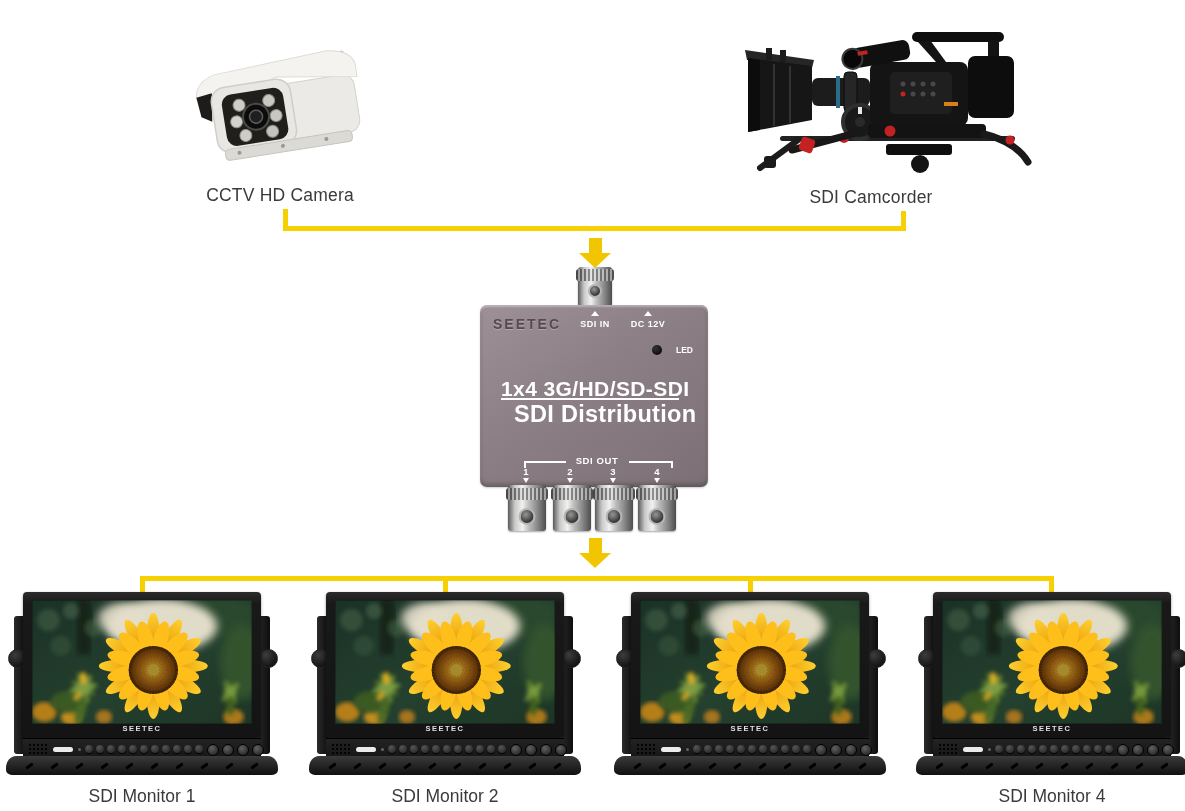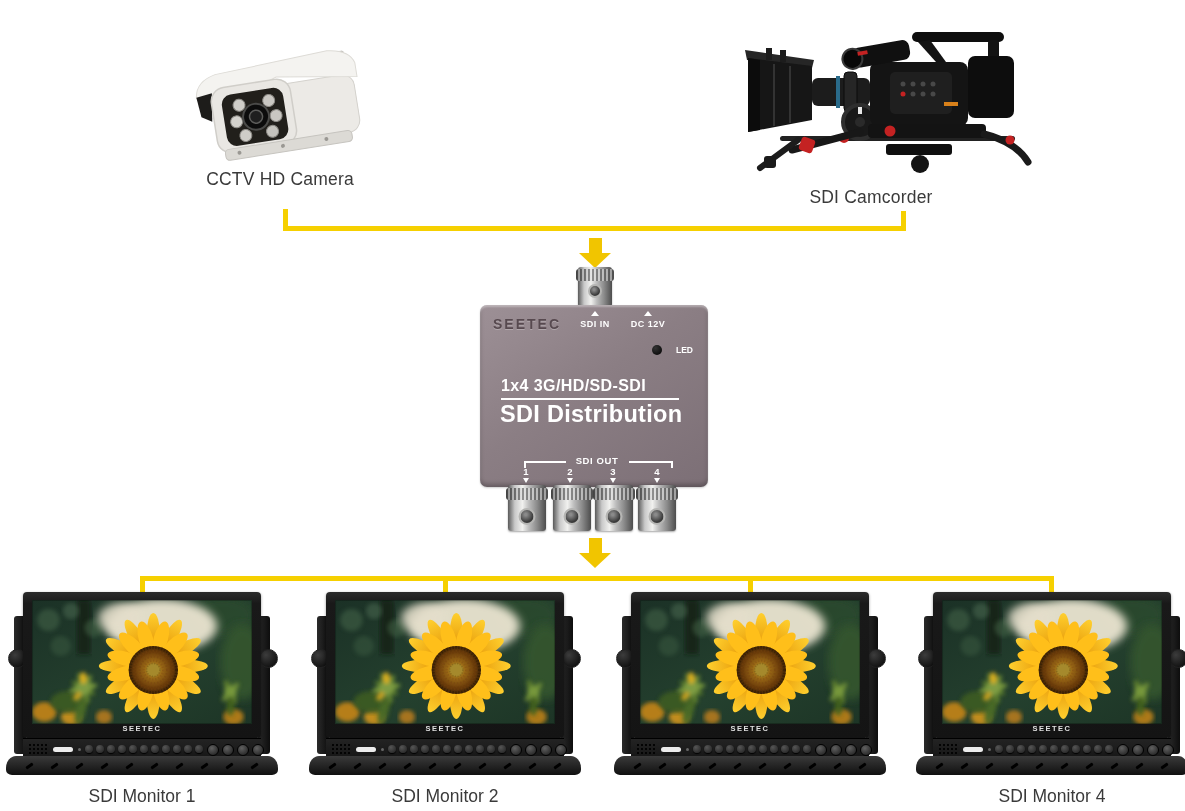--- a/index.html
+++ b/index.html
@@ -15,23 +15,23 @@
   .distbox{position:absolute;left:480px;top:305px;width:228px;height:182px;border-radius:7px;
            background:linear-gradient(145deg,#9d9096 0%,#8b7e84 45%,#7c6f76 100%);
            box-shadow:inset 0 2px 2px rgba(255,255,255,.35), inset 0 -3px 4px rgba(0,0,0,.25), 0 1px 2px rgba(0,0,0,.2);}
   .distbox .brand{position:absolute;left:13px;top:11px;font-size:14px;font-weight:bold;letter-spacing:2px;
                   color:#57494f;text-shadow:0 1px 0 rgba(255,255,255,.25);}
   .port-label{position:absolute;color:#fff;font-size:9px;font-weight:bold;letter-spacing:.5px;text-align:center;transform:translateX(-50%);}
   .tri-up{position:absolute;width:0;height:0;border-left:4px solid transparent;border-right:4px solid transparent;border-bottom:5px solid #fff;transform:translateX(-50%);}
   .tri-dn{position:absolute;width:0;height:0;border-left:3.5px solid transparent;border-right:3.5px solid transparent;border-top:5px solid #fff;transform:translateX(-50%);}
   .led-dot{position:absolute;left:172px;top:40px;width:10px;height:10px;border-radius:50%;background:radial-gradient(circle at 35% 30%,#333,#000);}
   .led-text{position:absolute;left:196px;top:40px;color:#fff;font-size:8.5px;font-weight:bold;}
-  .model1{position:absolute;left:21px;top:72px;color:#fff;font-size:16px;font-weight:600;letter-spacing:.4px;}
+  .model1{position:absolute;left:21px;top:72px;color:#fff;font-size:21px;font-weight:600;letter-spacing:.4px;}
   .mline{position:absolute;left:21px;top:93px;width:178px;height:2px;background:#fff;}
-  .model2{position:absolute;left:20px;top:96px;color:#fff;font-size:23.5px;font-weight:bold;letter-spacing:.3px;}
+  .model2{position:absolute;left:34px;top:96px;color:#fff;font-size:23.5px;font-weight:bold;letter-spacing:.3px;}
   .sdiout-text{position:absolute;left:117px;top:150px;transform:translateX(-50%);color:#fff;font-size:9.5px;font-weight:bold;letter-spacing:.6px;text-align:center;}
   .bkline{position:absolute;top:156px;height:2px;background:#fff;}
   .bktick{position:absolute;top:156px;width:2px;height:7px;background:#fff;}
   .outnum{position:absolute;top:161px;transform:translateX(-50%);color:#fff;font-size:9.5px;font-weight:bold;}
   
   .bnc{position:absolute;border-radius:3px;
        background:linear-gradient(90deg,#5a5a5a 0%,#c9c9c9 18%,#f1f1ef 38%,#bdbdbd 55%,#8c8c8c 76%,#4d4d4d 100%);
        box-shadow:0 1px 2px rgba(0,0,0,.35);}
   .bnc .knurl{position:absolute;left:-2px;right:-2px;height:12px;border-radius:3px;
        background:repeating-linear-gradient(90deg,rgba(0,0,0,.35) 0 2px,rgba(255,255,255,.25) 2px 4px),linear-gradient(90deg,#666,#ddd 40%,#777);}
@@ -183,21 +183,21 @@
       <circle cx="57" cy="85" r="6" fill="#cfcdc8" stroke="#8d8b86" stroke-width="1"></circle>
       <circle cx="84" cy="85" r="6" fill="#c4c2bd" stroke="#8d8b86" stroke-width="1"></circle>
       <circle cx="70" cy="68" r="13" fill="#0c0c0c" stroke="#4a4a48" stroke-width="2"></circle>
       <circle cx="70" cy="68" r="6.5" fill="#1f1f1f" stroke="#5c5c5a" stroke-width="1.5"></circle>
       <rect x="34" y="96" width="128" height="11" rx="4" fill="#dcdad5" stroke="#c6c4bf" stroke-width="1"></rect>
       <circle cx="48" cy="101" r="2" fill="#9a9893"></circle>
         <circle cx="92" cy="101" r="2" fill="#9a9893"></circle>
         <circle cx="136" cy="101" r="2" fill="#9a9893"></circle>
     </g>
   </svg>
-  <div class="devlabel" style="left:155px;top:169px;width:250px">CCTV HD Camera</div>
+  <div class="devlabel" style="left:155px;top:185px;width:250px">CCTV HD Camera</div>
 
   <svg class="abs" style="left:740px;top:18px" width="300" height="164" viewBox="0 0 300 164">
     <rect x="40" y="118" width="235" height="5" rx="2.5" fill="#222"></rect>
     <path d="M5,32 L74,42 L72,50 L7,42 Z" fill="#262626"></path>
     <path d="M8,40 L72,48 L72,102 L8,114 Z" fill="#161616"></path>
     <path d="M8,40 L20,42 L20,112 L8,114 Z" fill="#0c0c0c"></path>
     <line x1="34" y1="46" x2="34" y2="108" stroke="#333" stroke-width="2"></line>
     <line x1="50" y1="48" x2="50" y2="105" stroke="#333" stroke-width="2"></line>
     <rect x="26" y="30" width="6" height="12" fill="#1c1c1c"></rect>
       <rect x="40" y="32" width="6" height="12" fill="#1c1c1c"></rect>

